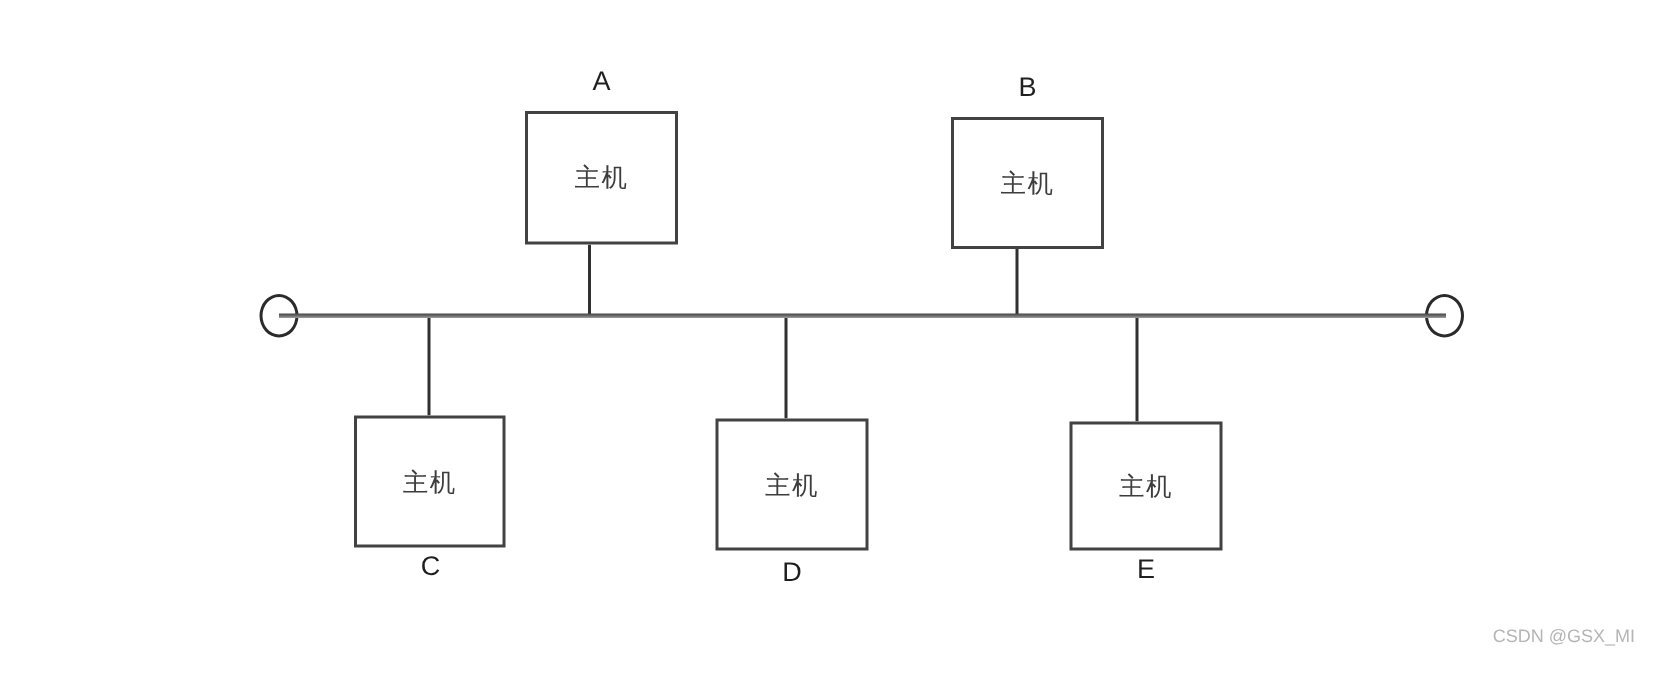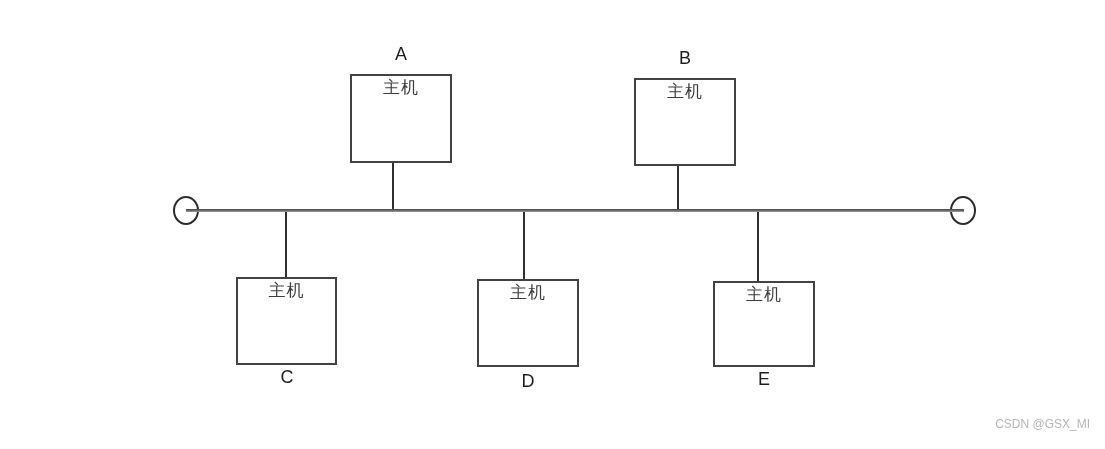--- a/index.html
+++ b/index.html
@@ -50,20 +50,21 @@
   #conn-c { left: 285px; top: 212px; height: 65px; }
   #conn-d { left: 523px; top: 212px; height: 67px; }
   #conn-e { left: 757px; top: 212px; height: 69px; }
   
   .host-box {
     position: absolute;
     box-sizing: border-box;
     border: 2px solid #424242;
     background: #ffffff;
     display: flex;
+    align-items: center;
     justify-content: center;
     z-index: 4;
   }
   .host-box span {
     font-size: 17px;
     color: #3d3d3d;
     letter-spacing: 1px;
   }
   #box-a { left: 350px; top: 74px;  width: 102px; height: 89px; }
   #box-b { left: 634px; top: 78px;  width: 102px; height: 88px; }

